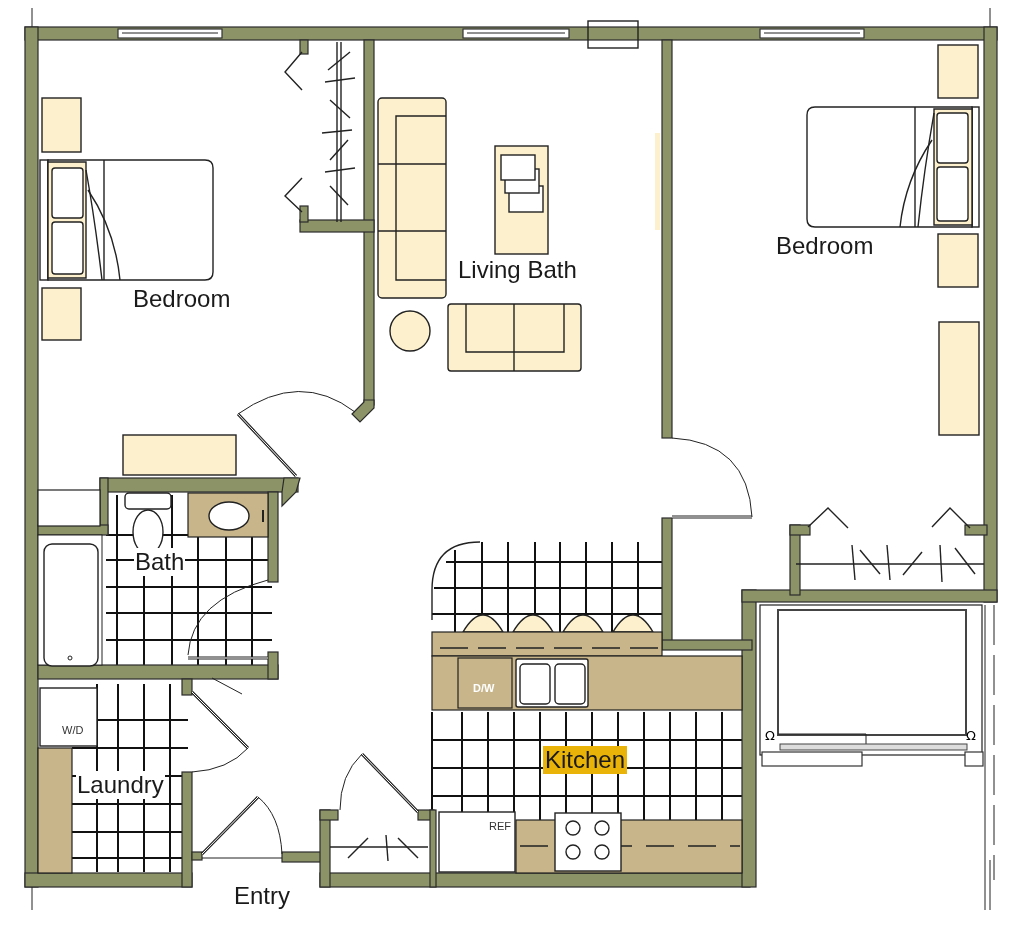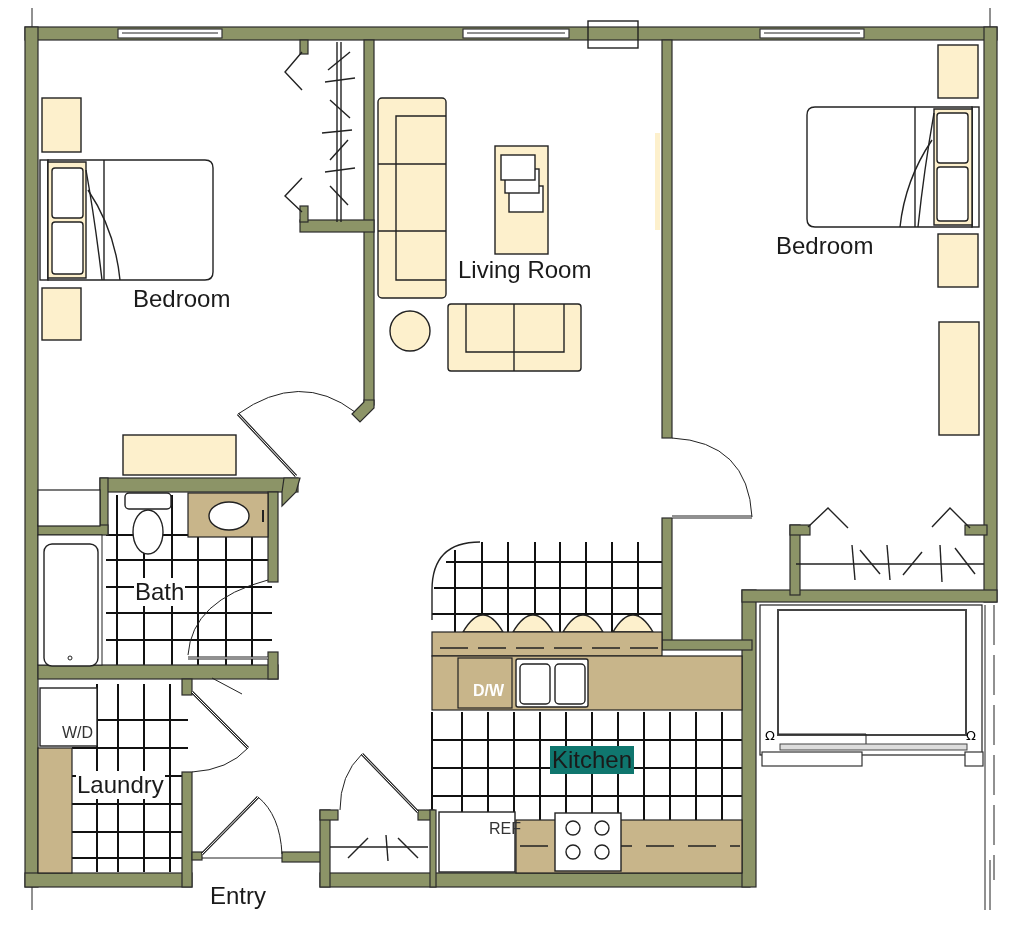--- a/index.html
+++ b/index.html
@@ -7,21 +7,21 @@
   svg { position: absolute; left: 0; top: 0; }
   .wall { fill: #8c9467; stroke: #2b2b2b; stroke-width: 1.2; }
   .furn { fill: #fdf0cc; stroke: #222; stroke-width: 1.4; }
   .counter { fill: #c8b58a; stroke: #222; stroke-width: 1.2; }
   .line { fill: none; stroke: #222; stroke-width: 1.4; }
   .thin { fill: none; stroke: #222; stroke-width: 1; }
   .tile { stroke: #111; stroke-width: 2; }
   .white { fill: #fff; stroke: #222; stroke-width: 1.4; }
   .win { fill: #fff; stroke: #333; stroke-width: 1.2; }
   .label { position: absolute; color: #1a1a1a; font-size: 24px; white-space: nowrap; }
-  .small { position: absolute; color: #333; font-size: 16px; white-space: nowrap; }
+  .small { position: absolute; color: #333; font-size: 11px; white-space: nowrap; }
 </style>
 </head>
 <body>
 
 <svg width="1024" height="925" viewBox="0 0 1024 925">
 
   <line x1="32" y1="8" x2="32" y2="50" class="thin"></line>
   <line x1="32" y1="870" x2="32" y2="910" class="thin"></line>
   <line x1="990" y1="8" x2="990" y2="28" class="thin"></line>
   <line x1="990" y1="860" x2="990" y2="910" class="thin"></line>
@@ -322,22 +322,22 @@
     <line x1="348" y1="858" x2="368" y2="838" class="line" stroke-width="2"></line>
     <line x1="386" y1="835" x2="388" y2="861" class="line" stroke-width="2"></line>
     <line x1="398" y1="838" x2="418" y2="858" class="line" stroke-width="2"></line>
     <line x1="362" y1="754" x2="418" y2="812" stroke="#222" stroke-width="3"></line>
     <line x1="362" y1="754" x2="418" y2="812" stroke="#fff" stroke-width="1"></line>
     <path d="M362,754 Q340,775 340,810" class="thin"></path>
   </g>
 </svg>
 
 <div class="label" style="left:133px; top:285px;">Bedroom</div>
-<div class="label" style="left:458px; top:256px;">Living Room</div>
+<div class="label" style="left:458px; top:256px;">Living Bath</div>
 <div class="label" style="left:776px; top:232px;">Bedroom</div>
-<div class="label" style="left:134px; top:578px; background:#fff; padding:0 1px;">Bath</div>
+<div class="label" style="left:134px; top:548px; background:#fff; padding:0 1px;">Bath</div>
 <div class="label" style="left:76px; top:771px; background:#fff; padding:0 1px;">Laundry</div>
-<div class="label" style="left:543px; top:746px; background:#0f766e; padding:0 2px;margin-left:7px;">Kitchen</div>
-<div class="label" style="left:210px; top:882px;">Entry</div>
+<div class="label" style="left:543px; top:746px; background:#eab308; padding:0 2px;">Kitchen</div>
+<div class="label" style="left:234px; top:882px;">Entry</div>
 
 <div class="small" style="left:62px; top:712px;margin-top:12px;">W/D</div>
 <div class="small" style="left:473px; top:682px; color:#fff; font-weight:bold;">D/W</div>
 <div class="small" style="left:445px; top:820px;margin-left:44px;">REF</div>
 
 </body></html>

